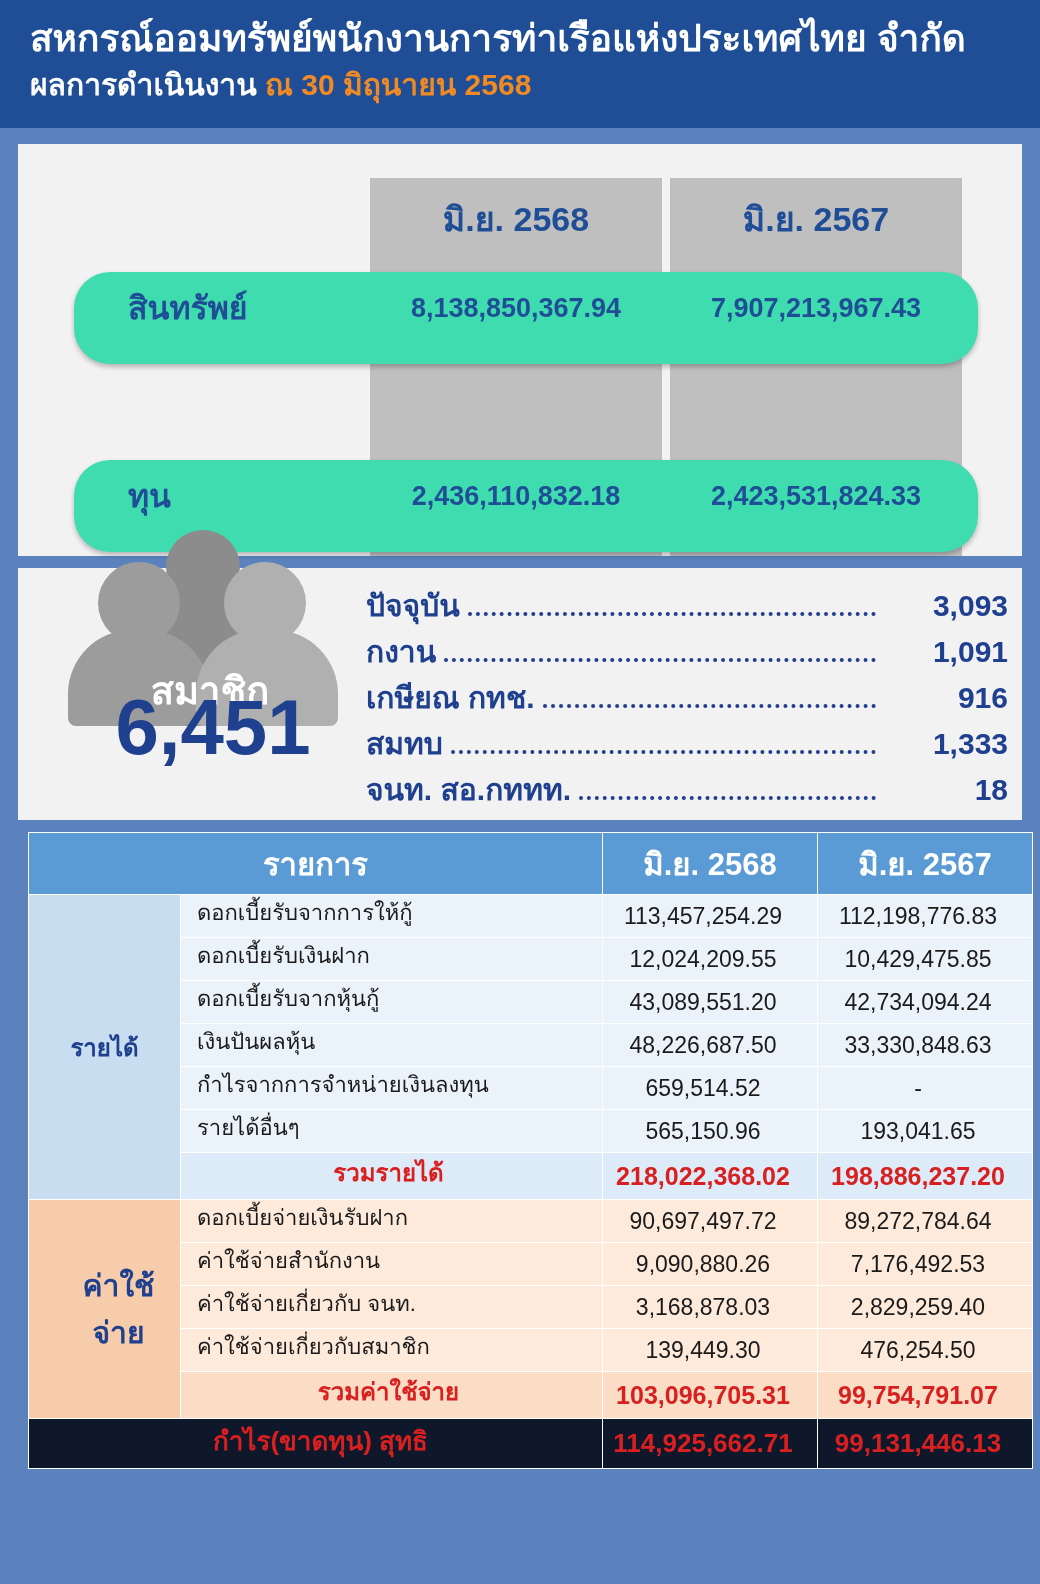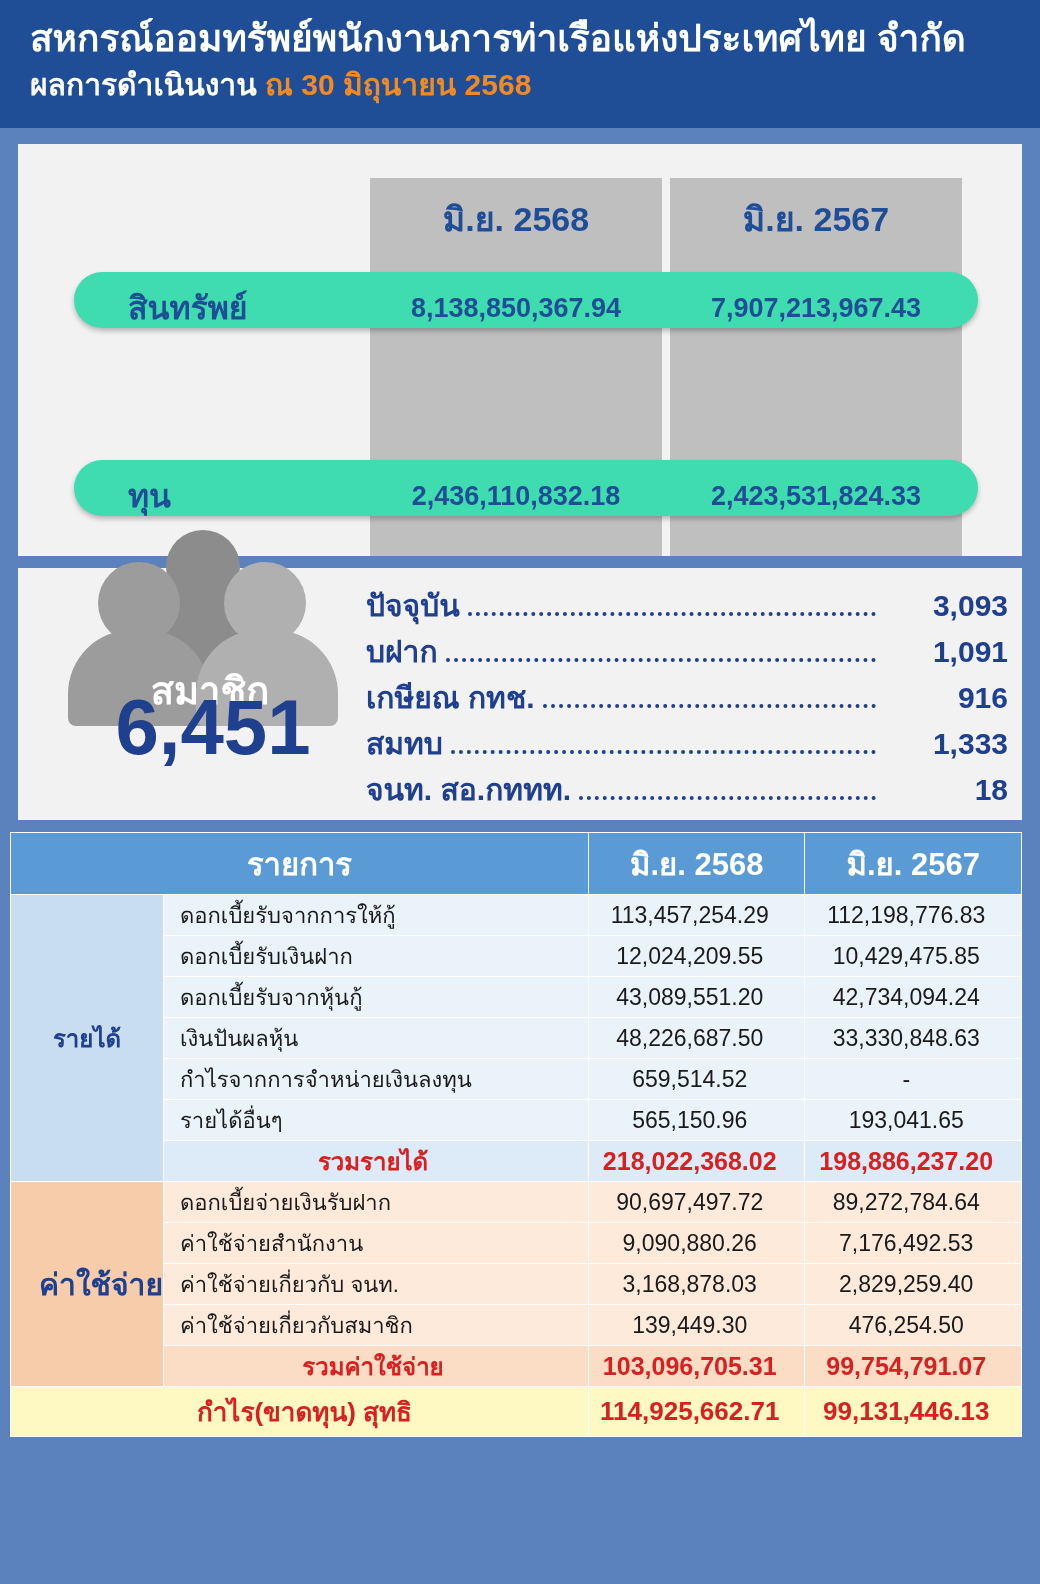--- a/index.html
+++ b/index.html
@@ -63,21 +63,21 @@
     align-items: center;
     justify-content: center;
   }
   .col-head.c1 { left: 352px; }
   .col-head.c2 { left: 652px; }
 
   .pill {
     position: absolute;
     left: 56px;
     width: 904px;
-    height: 56px;
+    height: 92px;
     background: #3fdcb0;
     border-radius: 36px;
     box-shadow: 0 3px 5px rgba(0,0,0,0.25);
     color: #1f4e96;
     font-weight: bold;
   }
   .pill.r1 { top: 128px; }
   .pill.r2 { top: 222px; }
   .pill.r3 { top: 316px; }
   .pill .label {
@@ -175,21 +175,21 @@
     height: 1px;
   }
   .memrow .m-val {
     width: 124px;
     text-align: right;
     white-space: nowrap;
   }
 
   
   .panel3 {
-    margin: 12px 18px 0 10px;
+    margin: 12px 18px 0 28px;
     background: #ffffff;
   }
   table.fin {
     width: 100%;
     border-collapse: collapse;
     table-layout: fixed;
   }
   table.fin th, table.fin td {
     border: 1px solid #ffffff;
   }
@@ -217,21 +217,21 @@
     text-align: center;
     padding-left: 28px;
   }
   .row-income td.item { background: #eaf2fa; }
   .row-income td.num { background: #eaf2fa; }
   .row-expense td.item { background: #fdeadb; }
   .row-expense td.num { background: #fdeadb; }
   td.item {
     color: #1a1a1a;
     font-size: 22px;
-    padding: 0 6px 0 16px;
+    padding: 0 6px 7px 16px;
     height: 41px;
   }
   td.num {
     color: #1a1a1a;
     font-size: 23px;
     text-align: center;
     padding-right: 14px;
     height: 41px;
   }
   tr.total td.item {
@@ -242,21 +242,21 @@
     padding-left: 0;
   }
   tr.total td.num {
     color: #d92020;
     font-weight: bold;
     font-size: 25px;
   }
   tr.income-total td { background: #dcebf7; }
   tr.expense-total td { background: #fbdcc4; }
   tr.profit td {
-    background: #fef9c3;
+    background: #0f172a;
     color: #d92020;
     font-weight: bold;
     height: 50px;
   }
   tr.profit td.item {
     text-align: center;
     font-size: 26px;
   }
   tr.profit td.num {
     font-size: 26px;
@@ -306,21 +306,21 @@
     <div class="member-count">6,451</div>
   </div>
 
   <div class="memlist">
     <div class="memrow">
       <span class="m-label">ปัจจุบัน</span>
       <span class="m-dots"></span>
       <span class="m-val">3,093</span>
     </div>
     <div class="memrow">
-      <span class="m-label">บฝาก</span>
+      <span class="m-label">กงาน</span>
       <span class="m-dots"></span>
       <span class="m-val">1,091</span>
     </div>
     <div class="memrow">
       <span class="m-label">เกษียณ กทช.</span>
       <span class="m-dots"></span>
       <span class="m-val">916</span>
     </div>
     <div class="memrow">
       <span class="m-label">สมทบ</span>

